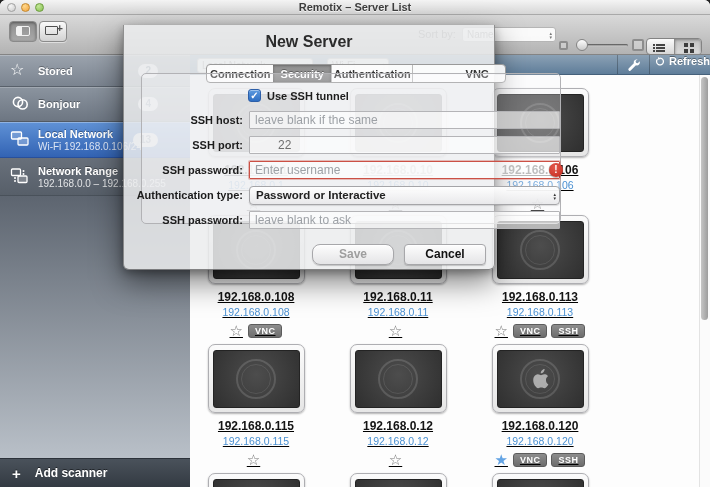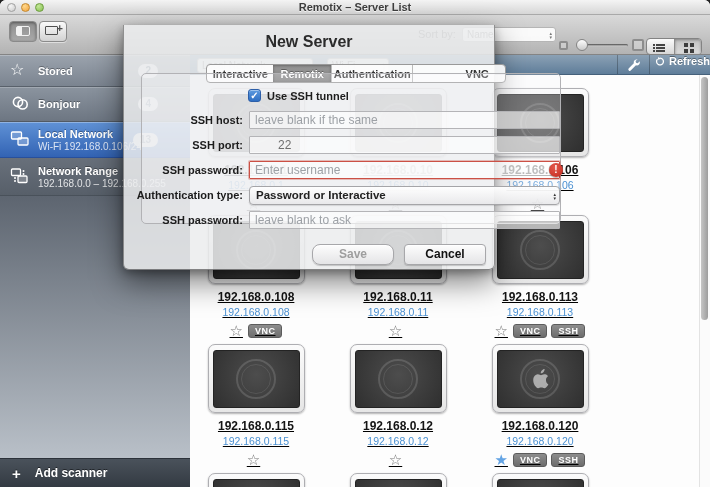--- a/index.html
+++ b/index.html
@@ -482,22 +482,22 @@
   </div>
       <div class="scroll-track">
         <div class="scroll-thumb"></div>
       </div>
     </div>
   </div>
 
   <div class="sheet">
     <div class="sheet-title">New Server</div>
     <div class="tabbar">
-      <div class="tab">Interactive</div>
-      <div class="tab sel">Remotix</div>
+      <div class="tab">Connection</div>
+      <div class="tab sel">Security</div>
       <div class="tab">Authentication</div>
       <div class="tab">VNC Server Info</div>
     </div>
     <div class="panel"></div>
 
     <div class="cbrow">
       <span class="checkbox">✓</span>
       <span class="cblabel">Use SSH tunnel</span>
     </div>
 

